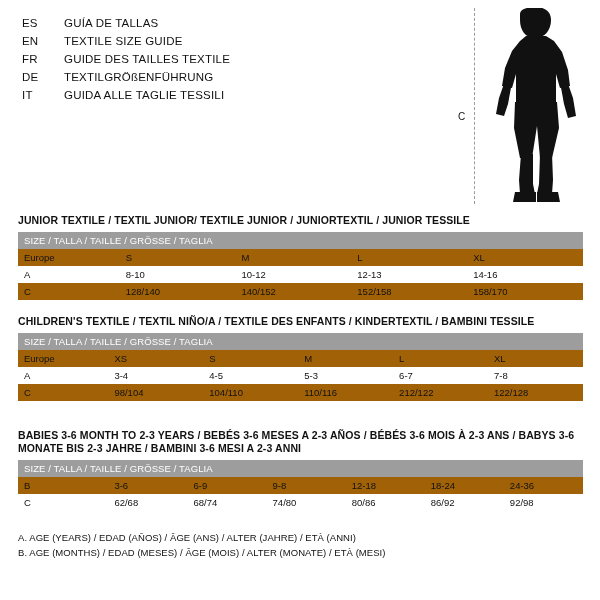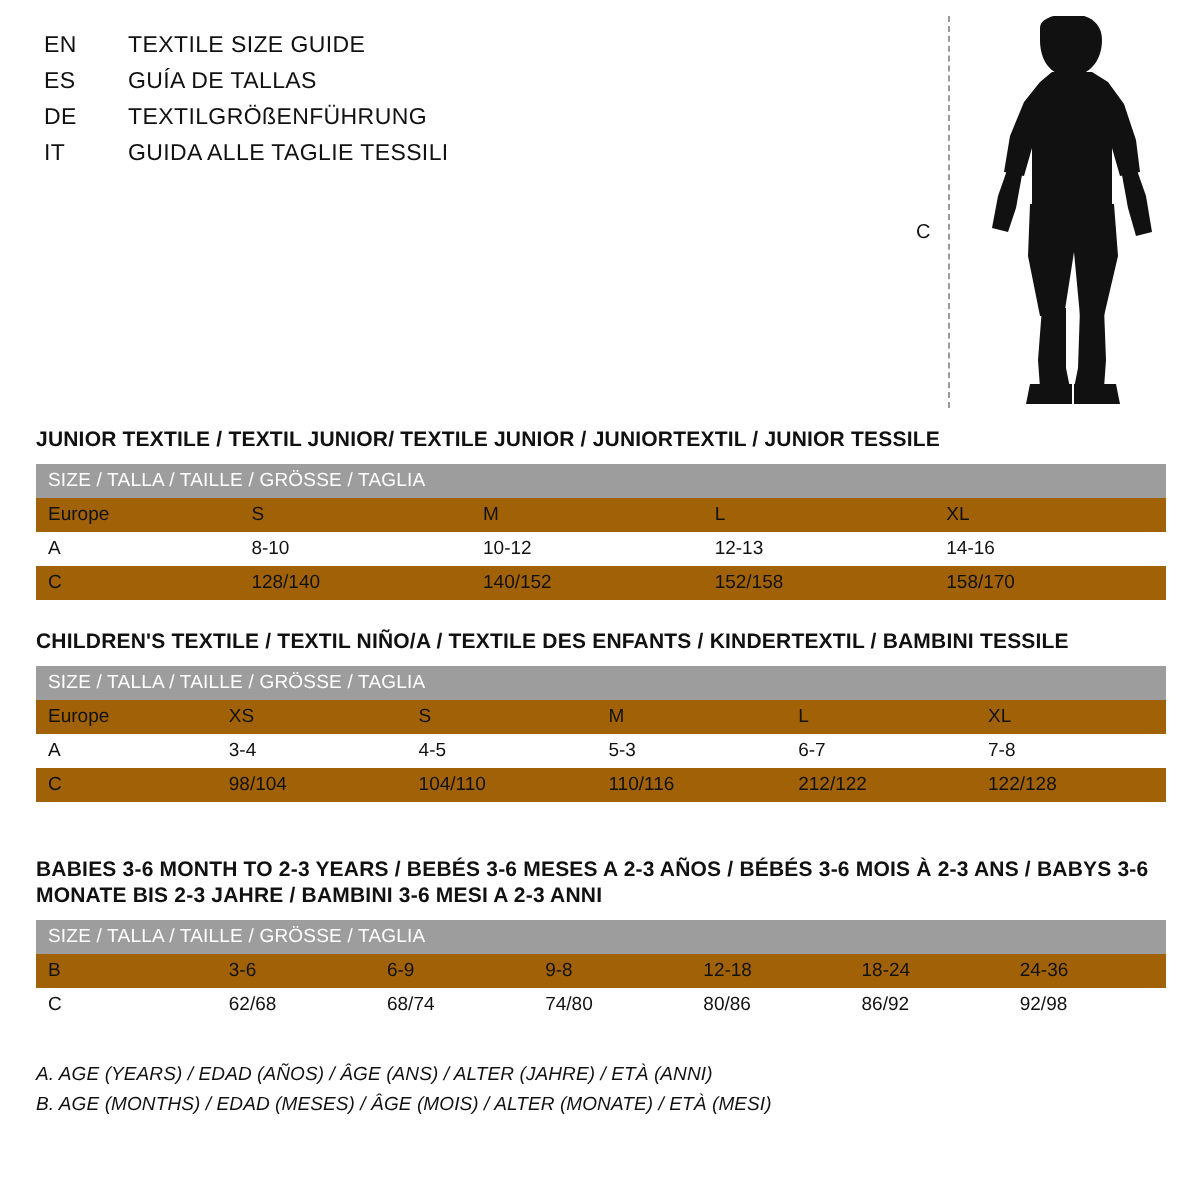--- a/index.html
+++ b/index.html
@@ -112,42 +112,45 @@
   tr.plain td {
     background: #ffffff;
   }
 
   
   .notes {
     position: absolute;
     left: 18px;
     top: 530px;
     width: 570px;
-    font-style: italic;
   }
   .note {
     font-size: 9.5px;
     color: #111;
     line-height: 15px;
     letter-spacing: 0.05px;
   }
 </style>
 </head>
 <body>
 
 <div id="page">
 
   <div class="lang-block">
     <div class="lang-row">
+      <span class="lang-code">ES</span>
+      <span class="lang-title">GUÍA DE TALLAS</span>
+    </div>
+    <div class="lang-row">
       <span class="lang-code">EN</span>
       <span class="lang-title">TEXTILE SIZE GUIDE</span>
     </div>
     <div class="lang-row">
-      <span class="lang-code">ES</span>
-      <span class="lang-title">GUÍA DE TALLAS</span>
+      <span class="lang-code">FR</span>
+      <span class="lang-title">GUIDE DES TAILLES TEXTILE</span>
     </div>
     <div class="lang-row">
       <span class="lang-code">DE</span>
       <span class="lang-title">TEXTILGRÖßENFÜHRUNG</span>
     </div>
     <div class="lang-row">
       <span class="lang-code">IT</span>
       <span class="lang-title">GUIDA ALLE TAGLIE TESSILI</span>
     </div>
   </div>

